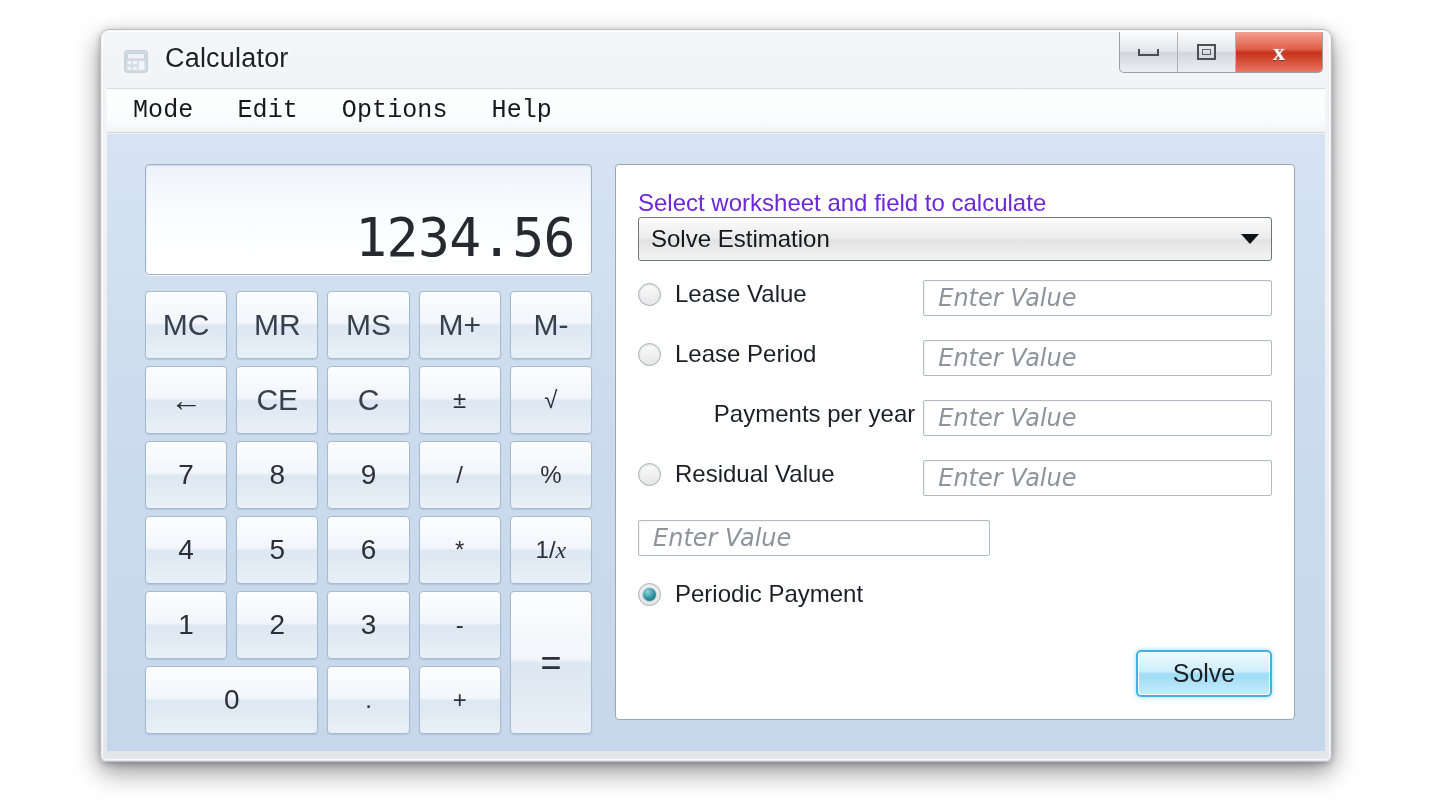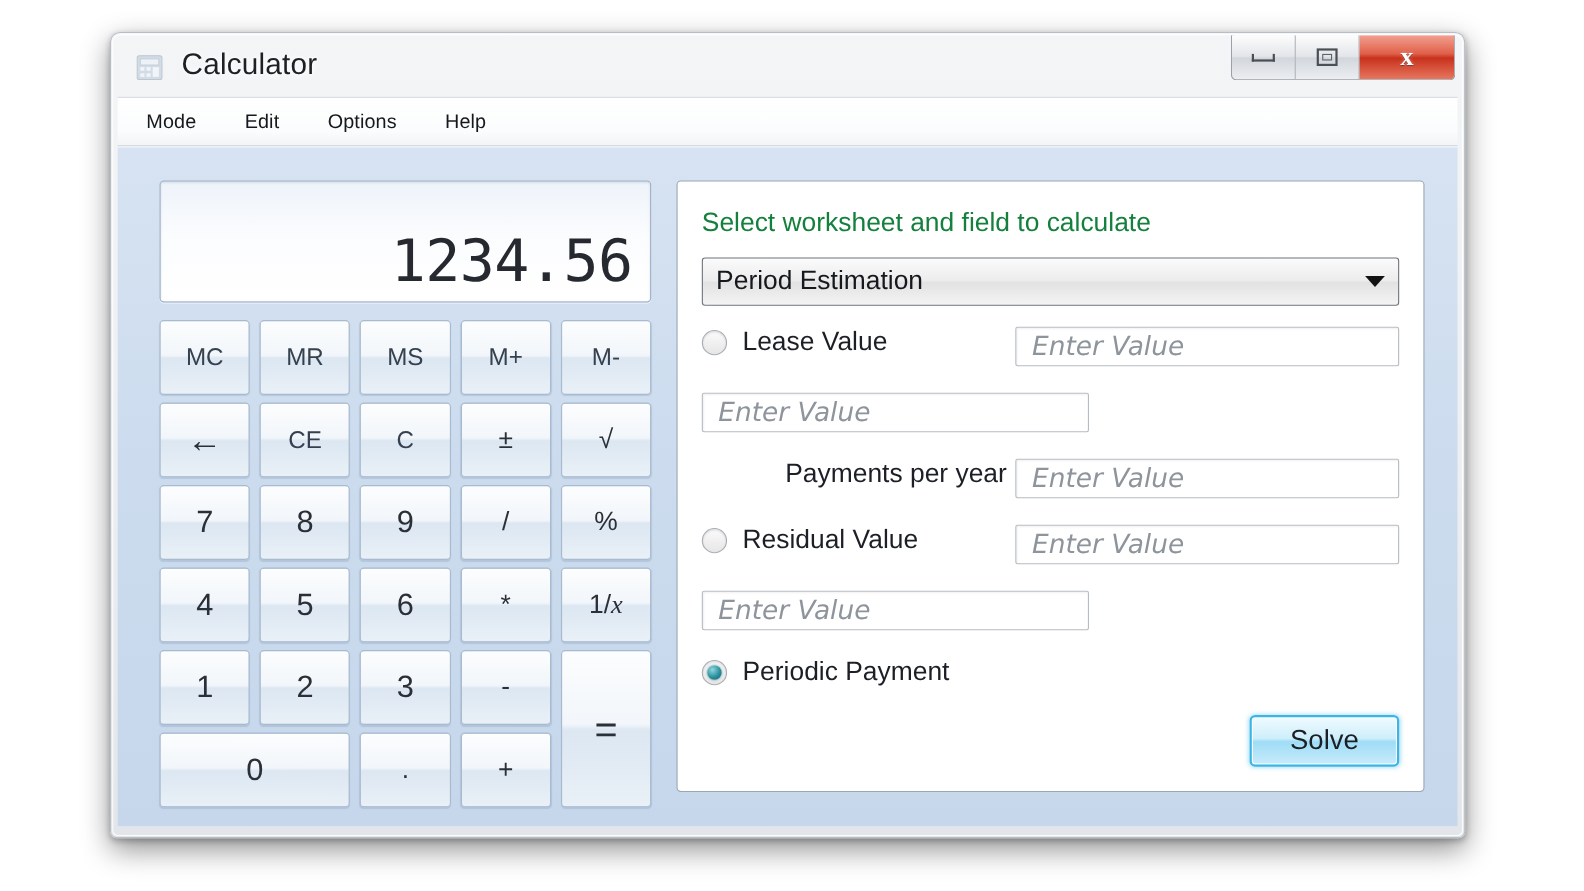--- a/index.html
+++ b/index.html
@@ -73,22 +73,22 @@
   
   #menubar {
     height: 45px;
     background: linear-gradient(180deg,#ffffff 0%, #fbfcfd 70%, #f2f4f6 100%);
     border-top: 1px solid #d8dbe0;
     border-bottom: 1px solid #d2d6dc;
     display: flex; align-items: center;
     padding-left: 22px; gap: 36px;
   }
   .menu-item {
-    font-size: 18px; color: #15181c; cursor: default;
-    padding: 2px 4px; letter-spacing: .1px;
+    font-size: 25px; color: #15181c; cursor: default;
+    padding: 2px 4px; letter-spacing: .1px; font-family: Liberation Mono, monospace;
   }
 
   
   #client {
     position: relative;
     height: 618px;
     background: linear-gradient(180deg,#d7e3f2 0%, #ccdcee 45%, #c6d7ec 100%);
     border-top: 1px solid #eef3f9;
     padding: 0;
   }
@@ -116,38 +116,38 @@
     gap: 7px 9px;
   }
   .key {
     background: linear-gradient(180deg,#fcfdfe 0%, #f2f6fa 47%, #dce7f2 51%, #e9f0f7 100%);
     border: 1px solid #a8bacd;
     border-radius: 4px;
     box-shadow: inset 0 1px 0 rgba(255,255,255,.95), 0 1px 1px rgba(90,115,145,.20);
     display: flex; align-items: center; justify-content: center;
     font-size: 28px; color: #2b3038; cursor: default; user-select: none;
   }
-  .key.mem { font-size: 22px; color: #36414f; }
+  .key.mem { font-size: 30px; color: #36414f; }
   .key.small { font-size: 24px; }
   .key.wide2 { grid-column: span 2; }
   .key.tall2 { grid-row: span 2; font-size: 36px; }
   .key .ital { font-style: italic; font-family: "Liberation Serif", serif; }
   .key.back { font-size: 32px; }
 
   
   #panel {
     position: absolute; left: 508px; top: 30px;
     width: 680px; height: 556px;
     background: #ffffff;
     border: 1px solid #9aa6b4;
     border-radius: 4px;
     box-shadow: inset 0 0 0 1px #ffffff;
     padding: 24px 22px 0 22px;
   }
-  #panel-title { font-size: 24px; color: #15803d; margin-bottom: 17px; }
+  #panel-title { font-size: 24px; color: #6d28d9; }
 
   #worksheet-select {
     height: 44px; width: 100%;
     background: linear-gradient(180deg,#fbfbfb 0%, #ececec 48%, #e2e2e2 52%, #f4f4f4 100%);
     border: 1px solid #6f747a;
     border-radius: 3px;
     display: flex; align-items: center; justify-content: space-between;
     padding: 0 12px 0 12px; cursor: default;
   }
   #worksheet-select-label { font-size: 24px; color: #15181c; }
@@ -270,35 +270,39 @@
           <div class="key wide2">0</div>
           <div class="key small">.</div>
           <div class="key small">+</div>
         </div>
     </div>
 
     <div id="panel">
       <div id="panel-title">Select worksheet and field to calculate</div>
 
       <div id="worksheet-select">
-        <span id="worksheet-select-label">Period Estimation</span>
+        <span id="worksheet-select-label">Solve Estimation</span>
         <span class="caret"></span>
       </div>
 
       <div id="fields">
           <div class="frow first">
             <div class="flabelwrap">
               <span class="radio"></span>
               <span class="flabel">Lease Value</span>
             </div>
             <div class="finput">
               <span class="fplaceholder">Enter Value</span>
             </div>
           </div>
           <div class="frow">
+            <div class="flabelwrap">
+              <span class="radio"></span>
+              <span class="flabel">Lease Period</span>
+            </div>
             <div class="finput">
               <span class="fplaceholder">Enter Value</span>
             </div>
           </div>
           <div class="frow">
             <div class="flabelwrap indent">
               <span class="flabel">Payments per year</span>
             </div>
             <div class="finput">
               <span class="fplaceholder">Enter Value</span>

